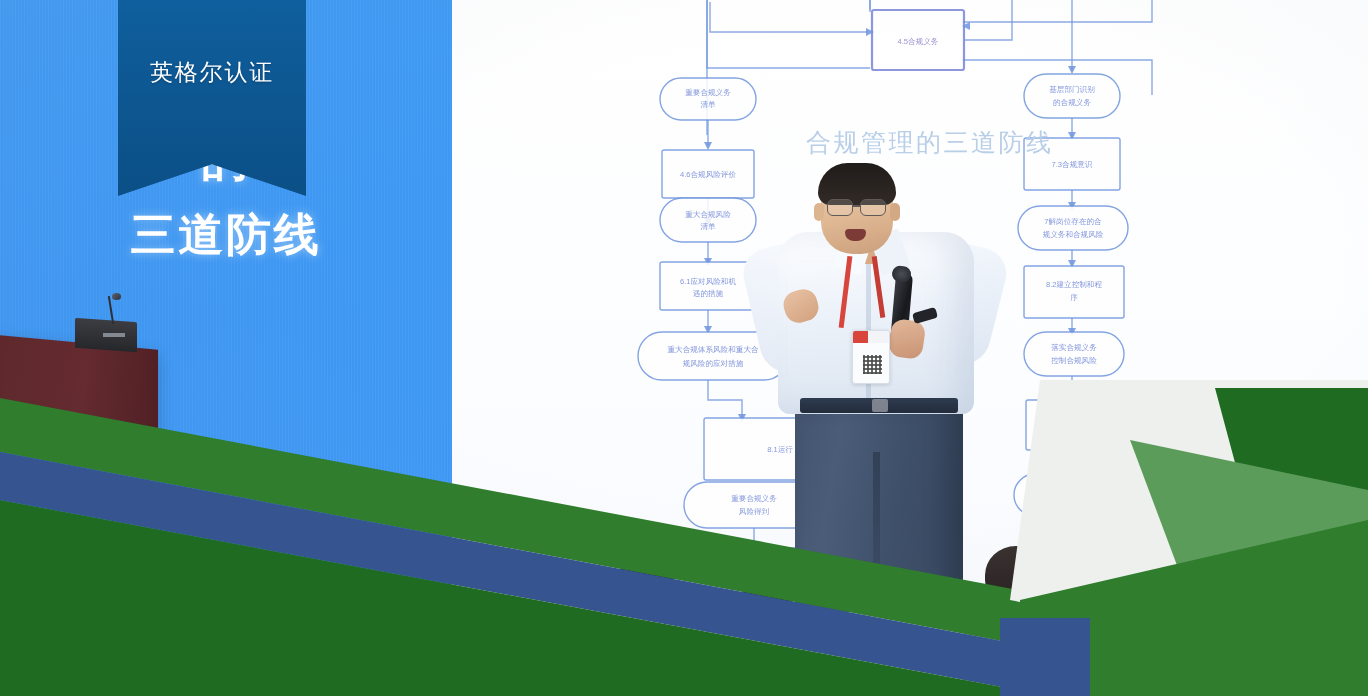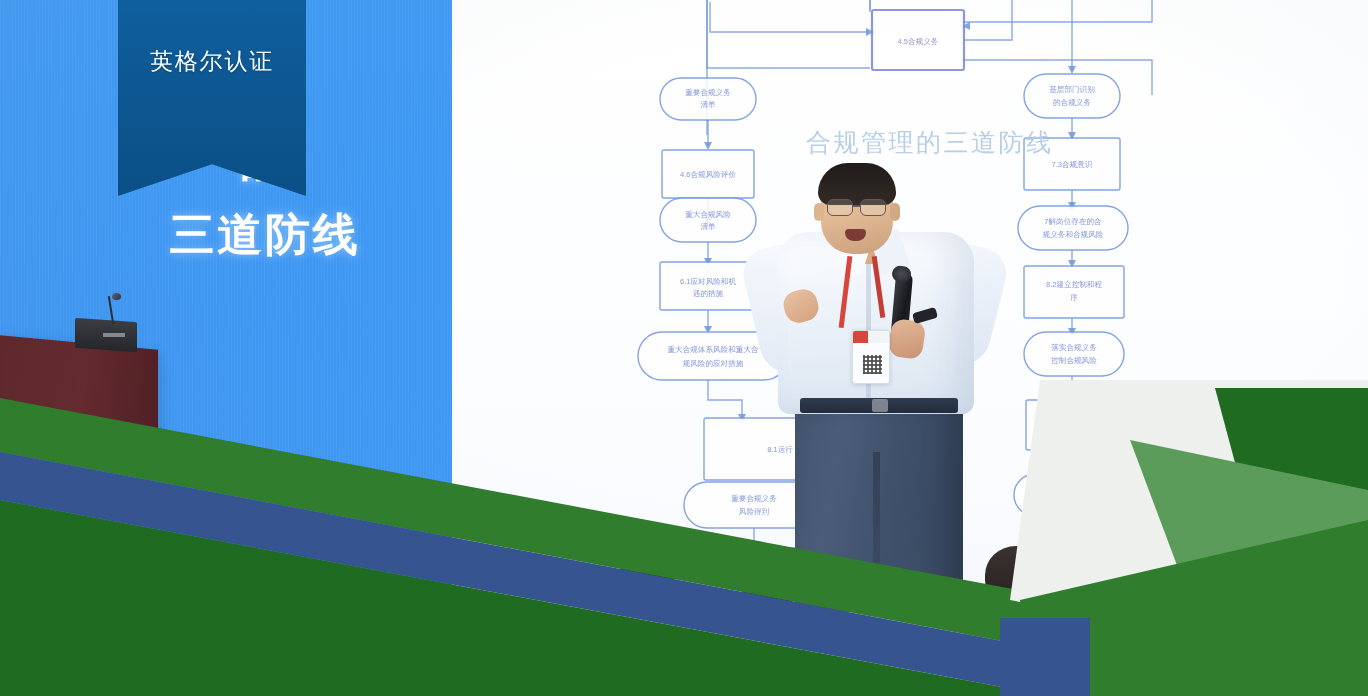--- a/index.html
+++ b/index.html
@@ -40,21 +40,20 @@
   
   .wall-title {
     position: absolute;
     left: 0; width: 452px;
     text-align: center;
     color: #ffffff;
     font-weight: 700;
     letter-spacing: .06em;
     text-shadow: 0 0 10px rgba(255,255,255,.45);
     white-space: nowrap;
-    margin-left: 39px;
   }
   .wall-title.line1 { top: 128px; font-size: 47px; }
   .wall-title.line2 { top: 205px; font-size: 45px; }
 
   
   .logo-banner {
     position: absolute;
     left: 118px; top: -2px;
     width: 188px; height: 198px;
     background: linear-gradient(180deg,#0f5f9e 0%,#0d5690 55%,#0b4f86 100%);
@@ -77,21 +76,21 @@
     text-shadow: 0 1px 3px rgba(0,0,0,.3);
   }
   .logo-reg {
     position: absolute;
     right: -15px; top: 2px;
     font-size: 13px;
     font-family: "Liberation Sans", sans-serif;
     font-weight: 400;
   }
   .logo-sub {
-    margin-top: 8px;
+    margin-top: 19px;
     color: #fff;
     font-size: 23px;
     letter-spacing: .08em;
     font-weight: 500;
     text-shadow: 0 1px 2px rgba(0,0,0,.25);
   }
 
   
   .slide-heading {
     position: absolute;

